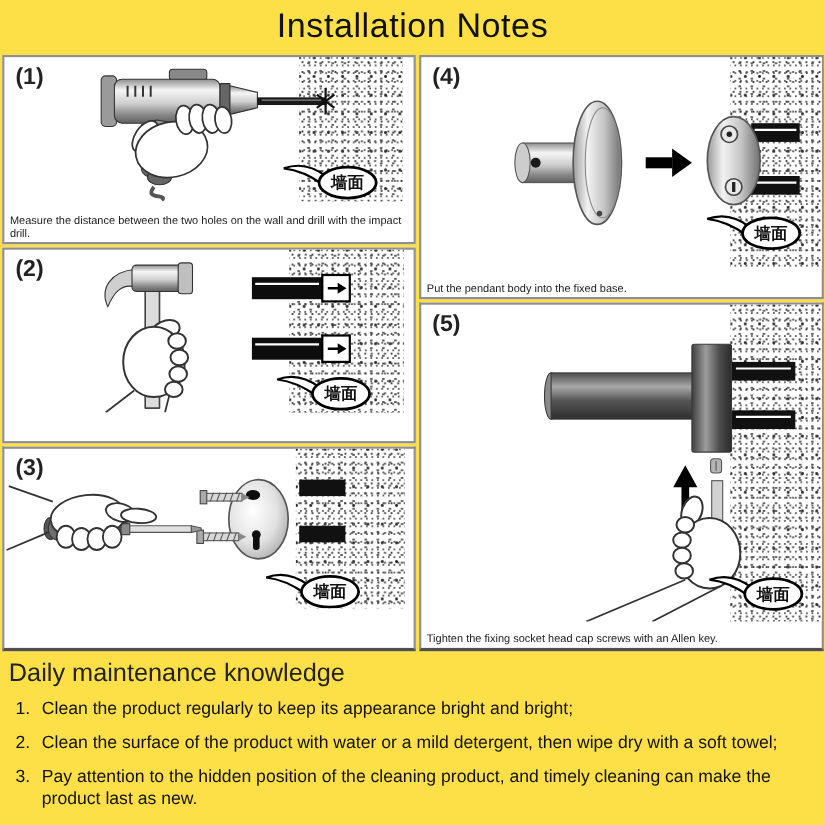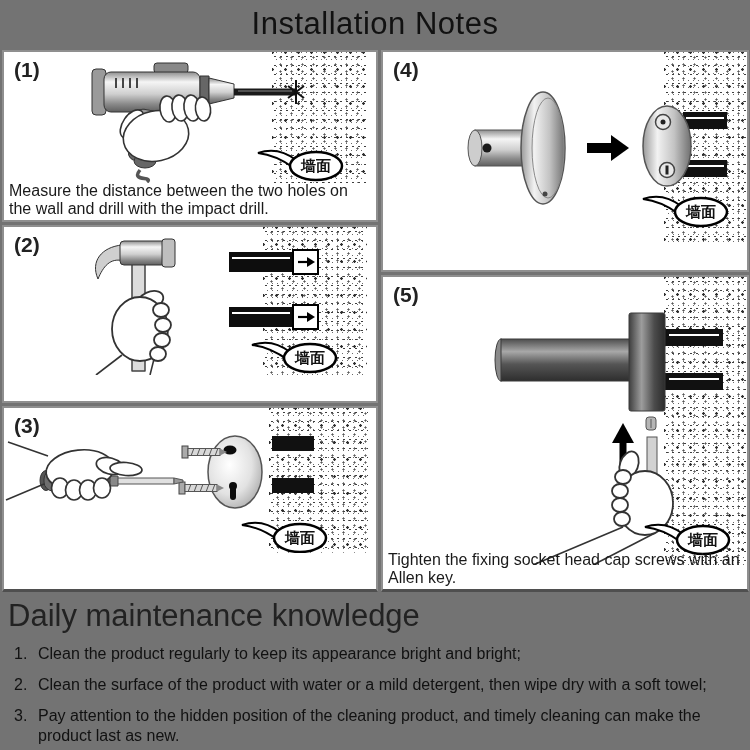--- a/index.html
+++ b/index.html
@@ -1,16 +1,16 @@
 <!DOCTYPE html>
 <html><head>
 <meta charset="utf-8">
 <style>
   html,body{margin:0;padding:0;background:#fff;}
-  .sheet{position:relative;width:750px;height:750px;background:#737373;overflow:hidden;
+  .sheet{position:relative;width:750px;height:750px;background:#fde047;overflow:hidden;
          font-family:"Liberation Sans",sans-serif;color:#1a1a1a;}
   .title{position:absolute;top:6px;left:0;width:100%;text-align:center;margin:0;
          font-size:31px;font-weight:400;letter-spacing:.5px;color:#111;}
   .panel{position:absolute;background:#fff;border:2px solid #8f8f8f;box-sizing:border-box;}
   .panel.bottom-row{border-bottom:3px solid #4f4f4f;}
   #p1{left:2px;top:50px;width:376px;height:172px;}
   #p2{left:2px;top:225px;width:376px;height:178px;}
   #p3{left:2px;top:406px;width:376px;height:186px;}
   #p4{left:381px;top:50px;width:368px;height:222px;}
   #p5{left:381px;top:275px;width:368px;height:317px;}
@@ -18,23 +18,23 @@
   .wall{position:absolute;top:0;background-color:#fff;z-index:1;
     background-image:
       radial-gradient(circle,#3f3f3f .8px,rgba(0,0,0,0) 1.1px),
       radial-gradient(circle,#575757 .9px,rgba(0,0,0,0) 1.2px),
       radial-gradient(circle,#2e2e2e 1.1px,rgba(0,0,0,0) 1.5px),
       radial-gradient(circle,#6a6a6a .7px,rgba(0,0,0,0) 1px);
     background-size:6px 9px,11px 7px,13px 17px,5px 7px;
     background-position:0 0,3px 2px,7px 9px,2px 4px;}
   .art{position:absolute;top:0;left:0;display:block;z-index:2;}
   .caption{position:absolute;left:5px;right:4px;bottom:1px;margin:0;z-index:3;
-           font-size:16px;line-height:1.17;color:#1a1a1a;}
+           font-size:10px;line-height:1.17;color:#1a1a1a;}
   .maint{position:absolute;left:8px;right:6px;top:598px;}
-  .maint h2{margin:0 0 10px 0;font-size:31px;font-weight:400;color:#222;}
+  .maint h2{margin:0 0 10px 0;font-size:23px;font-weight:400;color:#222;}
   .mitem{display:grid;grid-template-columns:22px 1fr;column-gap:2px;
          font-size:16px;line-height:1.3;margin:0 0 10px 6px;color:#111;}
   svg text.bubble-label{font-family:"Liberation Sans",sans-serif;font-weight:bold;font-size:15px;fill:#111;}
 </style>
 </head>
 <body>
 
 <svg width="0" height="0" style="position:absolute" aria-hidden="true">
   <defs>
     <linearGradient id="gMetalH" x1="0" y1="0" x2="0" y2="1">
@@ -252,20 +252,21 @@
         <circle cx="280" cy="70" r="2.5" fill="#222"></circle>
         <circle cx="284" cy="118" r="7.5" fill="#e8e8e8" stroke="#444" stroke-width="1.5"></circle>
         <rect x="282.5" y="113.5" width="3" height="9" fill="#222"></rect>
       </g>
       <g transform="translate(318,160)">
         <path d="M-20,-6 Q-38,-20 -58,-13 Q-40,-11 -22,2 Z" fill="#fff" stroke="#000" stroke-width="2"></path>
         <ellipse rx="26" ry="14" fill="#fff" stroke="#000" stroke-width="2.5"></ellipse>
         <text class="bubble-label" text-anchor="middle" dy="5">墙面</text>
       </g>
     </svg>
+    <p class="caption">Put the pendant body into the fixed base.</p>
   </section>
 
   <section class="panel bottom-row" id="p5">
     <span class="stepnum">(5)</span>
     <div class="wall" style="left:281px;width:83px;height:288px;"></div>
     <svg class="art" width="364" height="288" viewBox="0 0 364 288">
       <g>
         <rect x="282" y="52" width="58" height="17" fill="#111"></rect>
         <line x1="286" y1="58" x2="336" y2="58" stroke="#fff" stroke-width="2"></line>
         <rect x="282" y="96" width="58" height="17" fill="#111"></rect>

